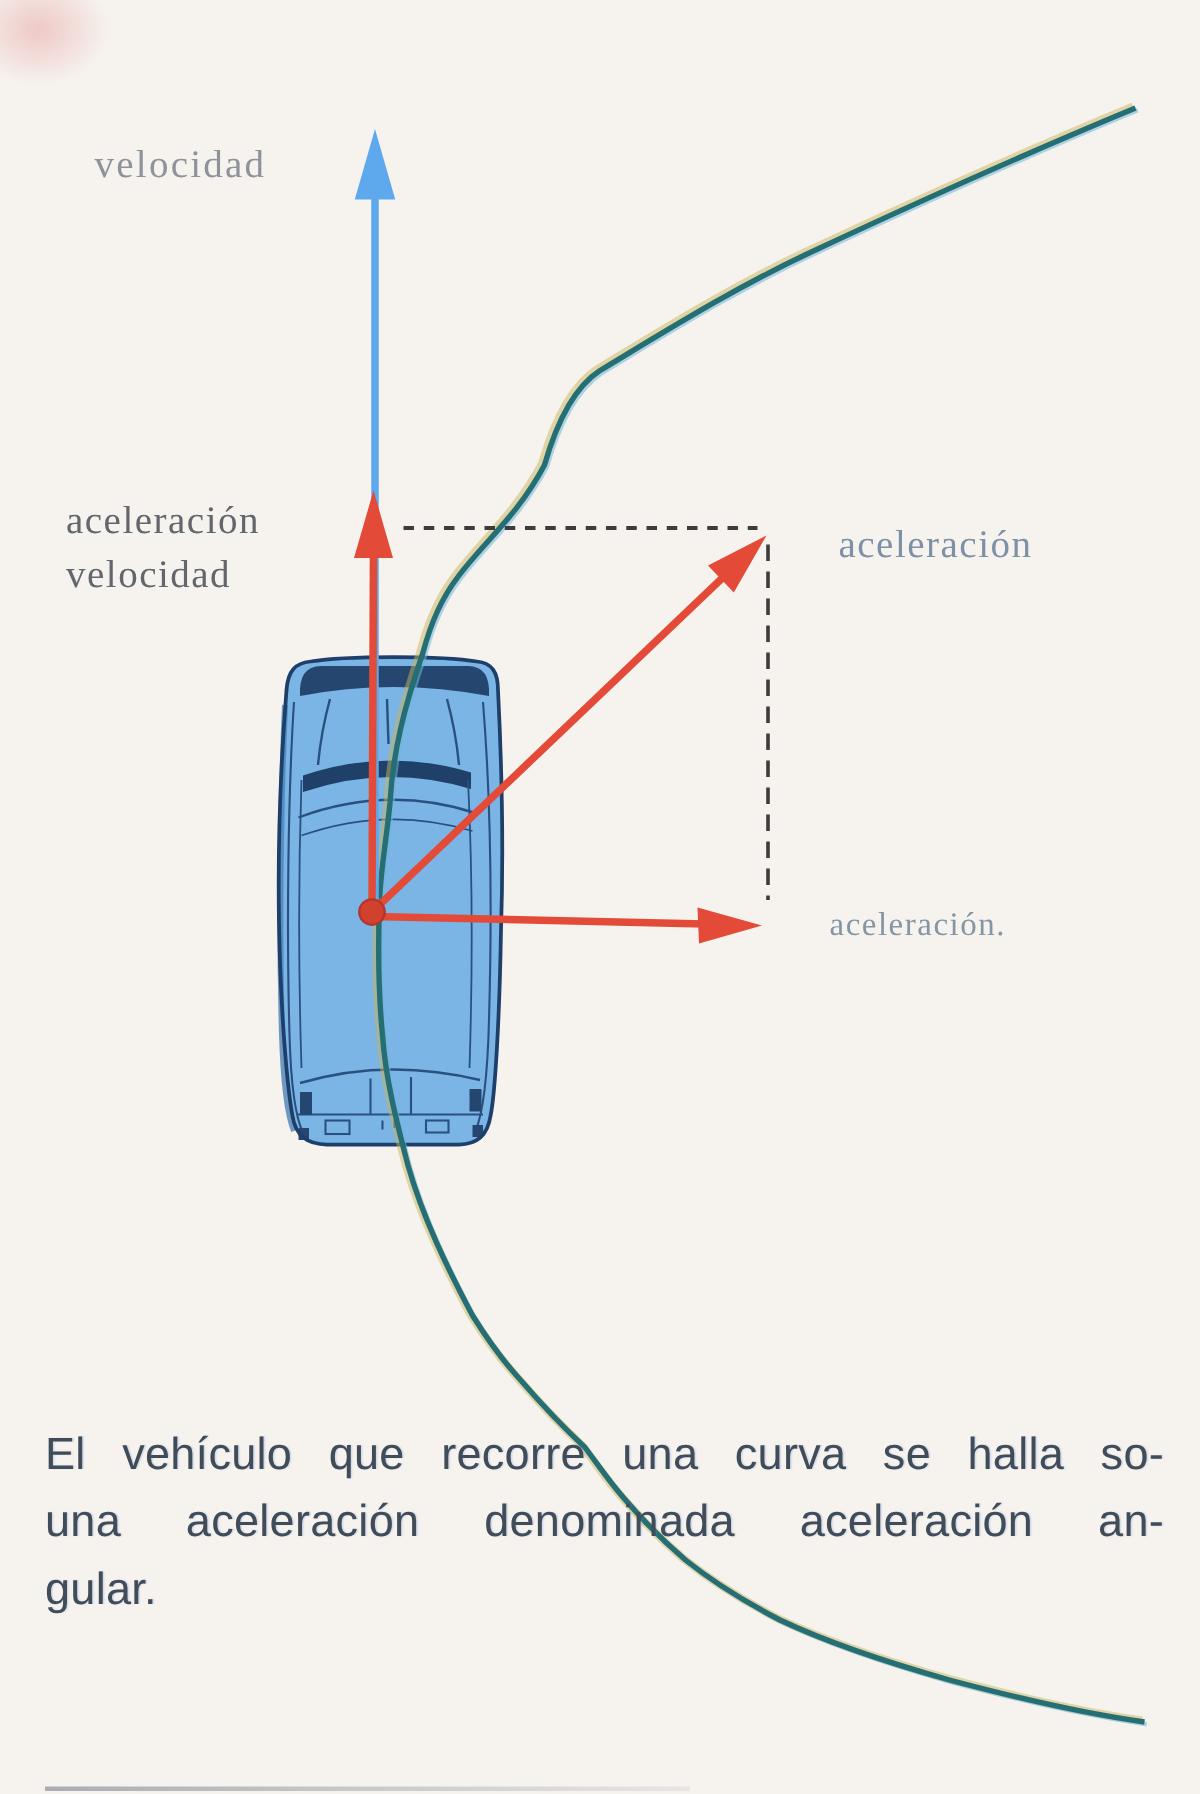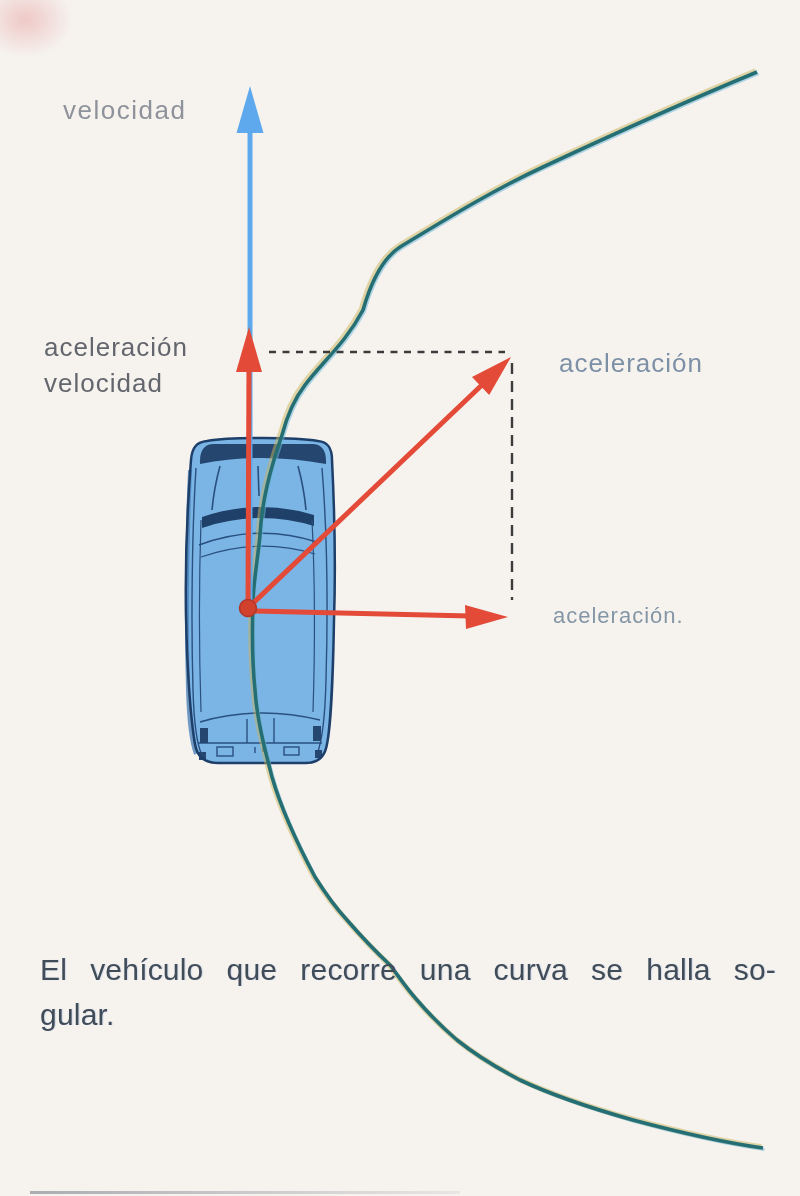--- a/index.html
+++ b/index.html
@@ -4,21 +4,21 @@
 <style>
   html,body{margin:0;padding:0;}
   .page{
     position:relative;
     width:800px;height:1196px;
     background:#f6f3ef;
     overflow:hidden;
     font-family:"Liberation Sans", sans-serif;
   }
   .diagram-svg{position:absolute;left:0;top:0;width:800px;height:1196px;}
-  .label{position:absolute;white-space:nowrap;}
+  .label{position:absolute;white-space:nowrap;font-family:Liberation Serif, serif;}
   .label-velocity{
     left:63px;top:95px;
     font-size:26px;color:#8e929a;letter-spacing:1.5px;
   }
   .label-tangential{
     left:44px;top:329px;
     font-size:26px;color:#63666c;line-height:36px;letter-spacing:1px;
   }
   .label-acceleration{
     left:559px;top:348px;
@@ -30,21 +30,20 @@
   }
   .caption{
     position:absolute;left:30px;top:947px;width:746px;
     font-size:30px;line-height:45px;color:#414c59;
     letter-spacing:0.2px;
     text-shadow:1px 0 1px rgba(100,140,210,0.25);
   }
   .caption-line{
     text-align:justify;
     text-align-last:justify;
-    margin-left:10px;
   }
   .caption-line:last-child{
     text-align-last:left;
   }
   .corner-smudge{
     position:absolute;left:-22px;top:-18px;width:95px;height:75px;
     background:radial-gradient(closest-side, rgba(224,120,120,0.35), rgba(224,120,120,0));
     filter:blur(2px);
   }
   .bottom-rule{
@@ -159,18 +158,19 @@
   </div>
 
   <div class="label label-acceleration">aceleración</div>
 
   <div class="label label-centripetal">
     <div>aceleración.</div>
   </div>
 
   <div class="caption">
     <div class="caption-line">El vehículo que recorre una curva se halla so-</div>
+    <div class="caption-line">una  aceleración  denominada  aceleración  an-</div>
     <div class="caption-line">gular.</div>
   </div>
 
   <div class="bottom-rule"></div>
 
 </div>
 
 </body></html>

